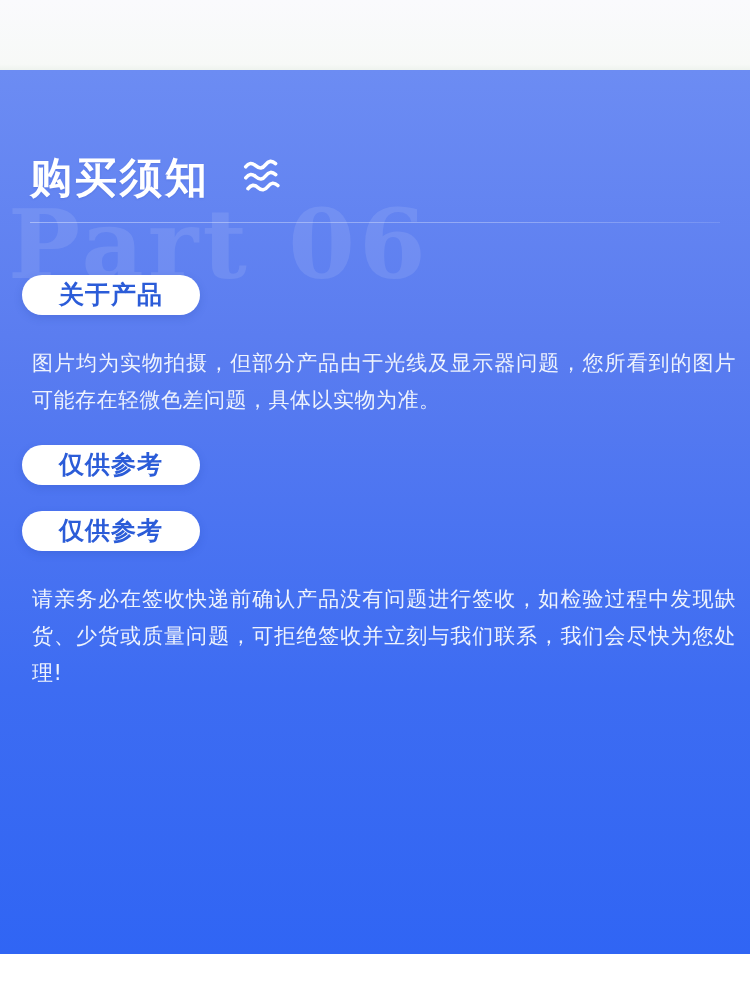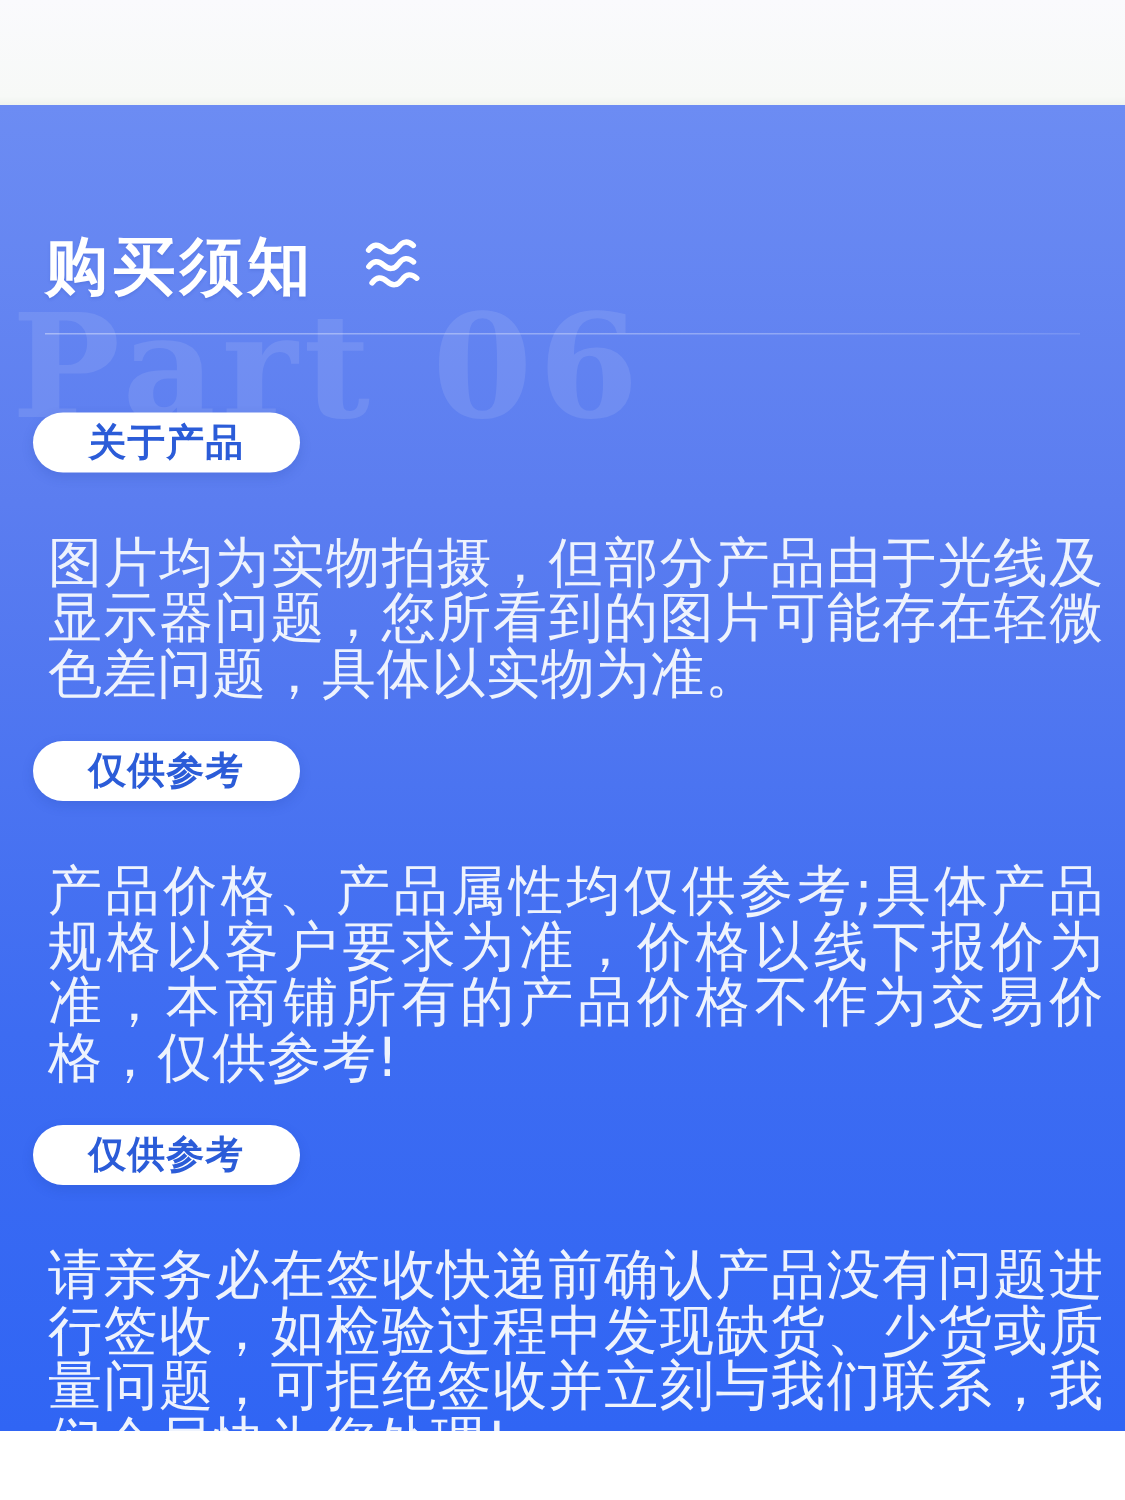--- a/index.html
+++ b/index.html
@@ -79,23 +79,23 @@
     padding: 0 37px;
     background: #ffffff;
     border-radius: 21px;
     box-shadow: 0 3px 8px rgba(30, 60, 160, 0.18);
     font-size: 25px;
     font-weight: bold;
     color: #2b5cd8;
     letter-spacing: 1px;
   }
   .body-text {
-    margin: 16px 14px 26px 32px;
+    margin: 4px 14px 26px 32px;
     width: 704px;
-    font-size: 36px;
+    font-size: 21px;
     line-height: 37px;
     color: #eef3fd;
     letter-spacing: 0.5px;
     text-align: justify;
     word-break: break-all;
   }
 </style>
 </head>
 <body>
 
@@ -120,21 +120,20 @@
 
   <div class="sections">
 
     <div class="section">
       <div class="pill">关于产品</div>
       <div class="body-text">图片均为实物拍摄，但部分产品由于光线及显示器问题，您所看到的图片可能存在轻微色差问题，具体以实物为准。</div>
     </div>
 
     <div class="section">
       <div class="pill">仅供参考</div>
-      <div class="body-text">产品价格、产品属性均仅供参考;具体产品规格以客户要求为准，价格以线下报价为准，本商铺所有的产品价格不作为交易价格，仅供参考!</div>
     </div>
 
 
     <div class="section">
       <div class="pill">仅供参考</div>
       <div class="body-text">请亲务必在签收快递前确认产品没有问题进行签收，如检验过程中发现缺货、少货或质量问题，可拒绝签收并立刻与我们联系，我们会尽快为您处理!</div>
     </div>
 
   </div>
 </div>

